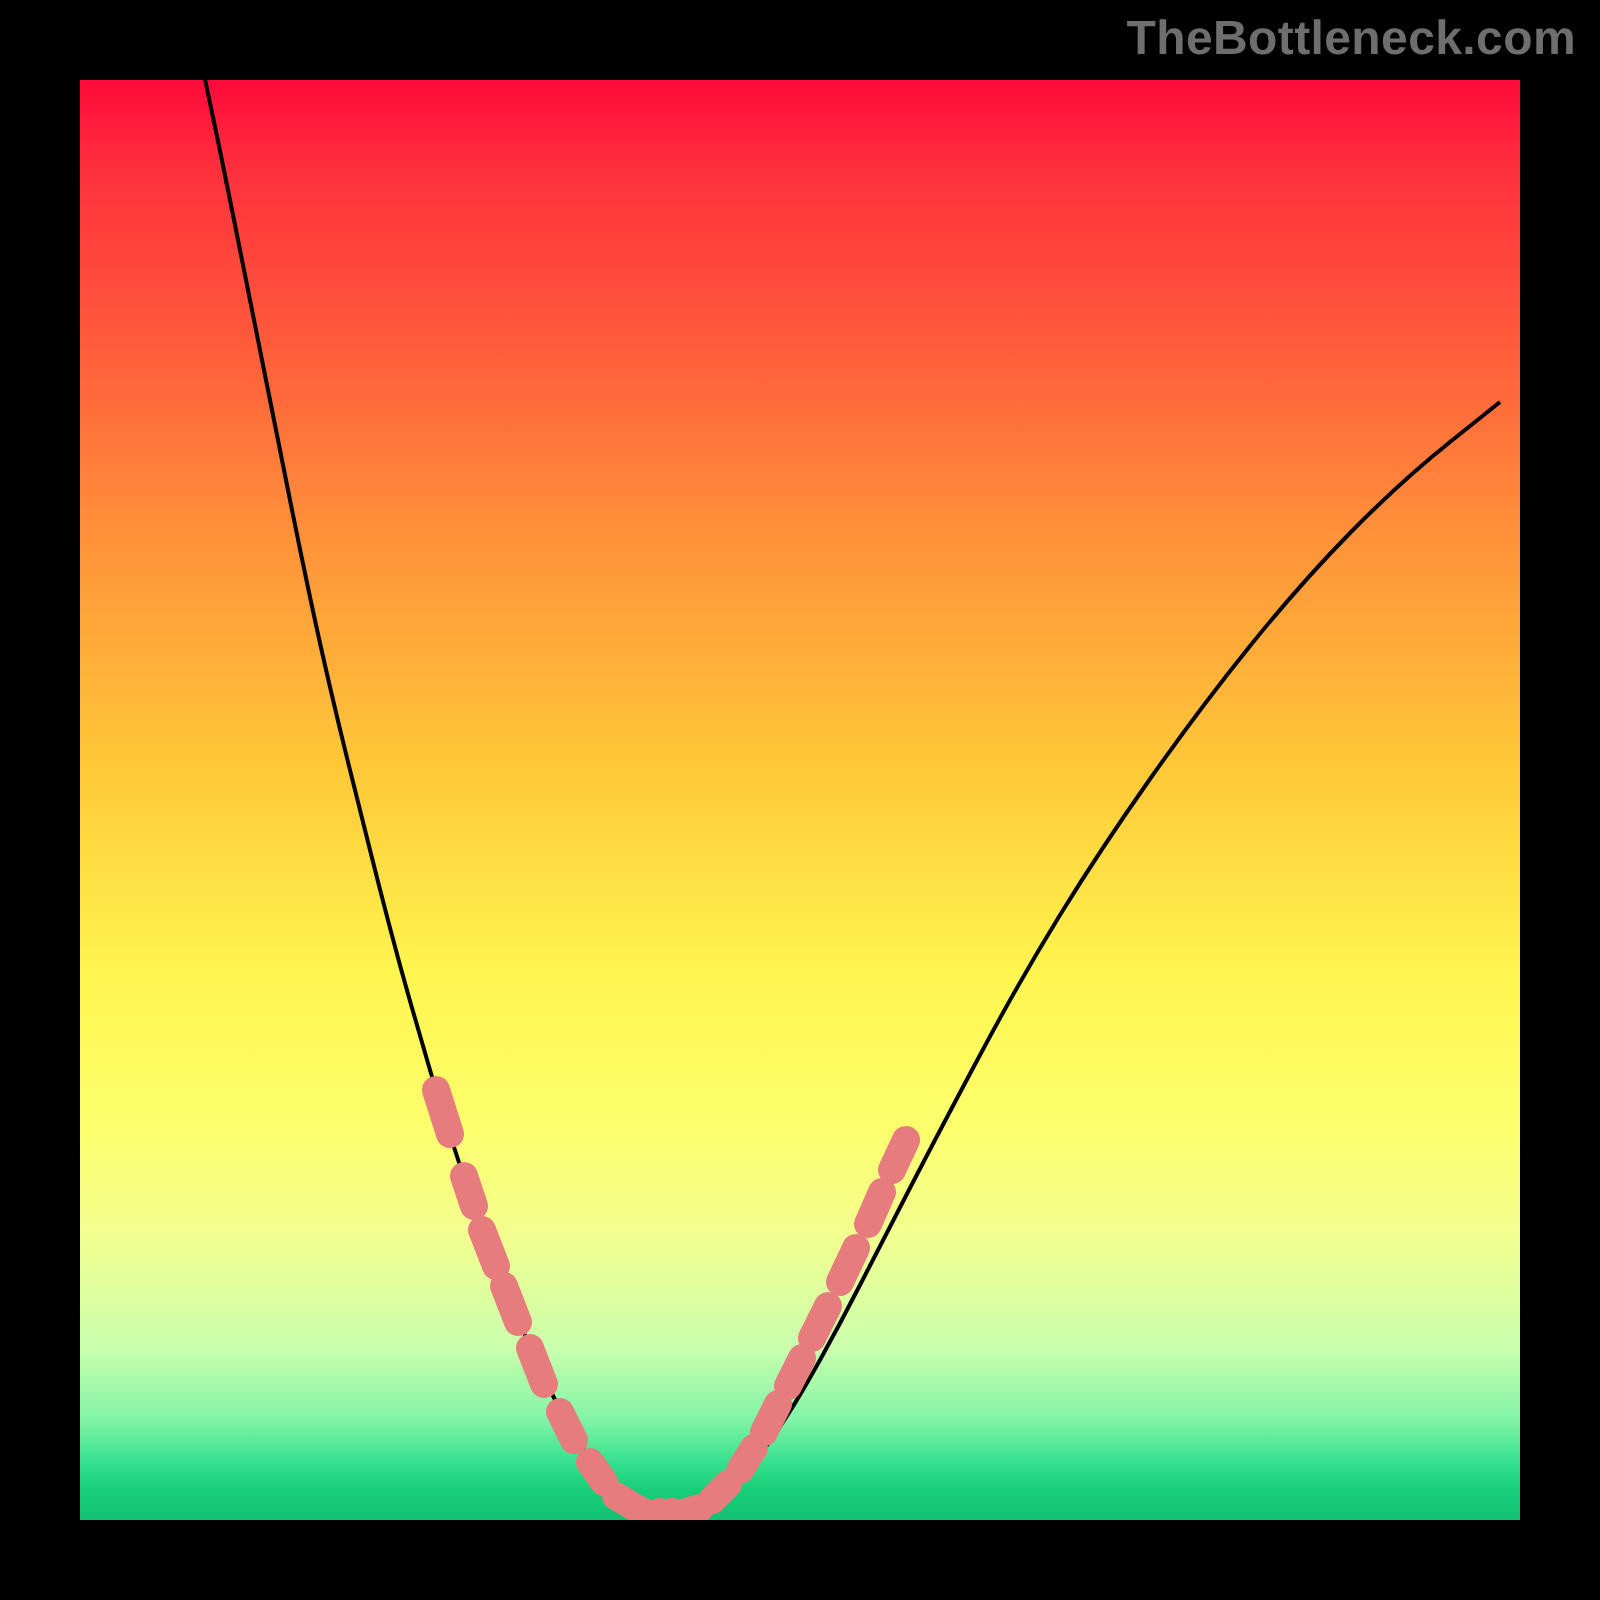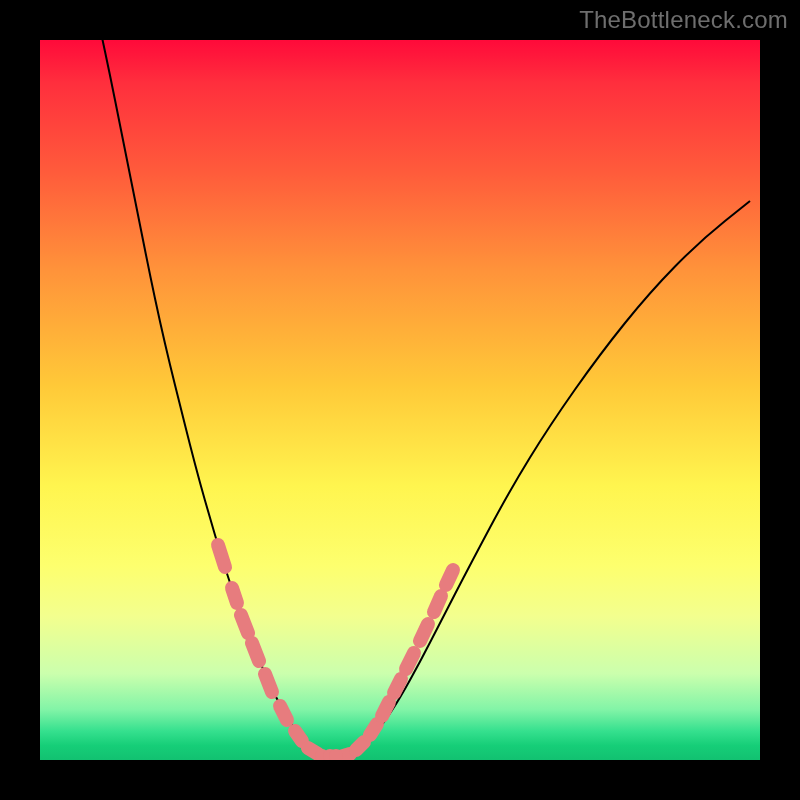--- a/index.html
+++ b/index.html
@@ -49,21 +49,21 @@
       #16ce78 98%,
       #12c171 100%
     );
   }
   .watermark {
     position: absolute;
     top: 6px;
     right: 12px;
     color: #6e6e6e;
     font-size: 24px;
-    font-weight: 400;
+    font-weight: 700;
     letter-spacing: 0.2px;
   }
   svg {
     position: absolute;
     left: 0;
     top: 0;
   }
   .curve {
     fill: none;
     stroke: #000;

